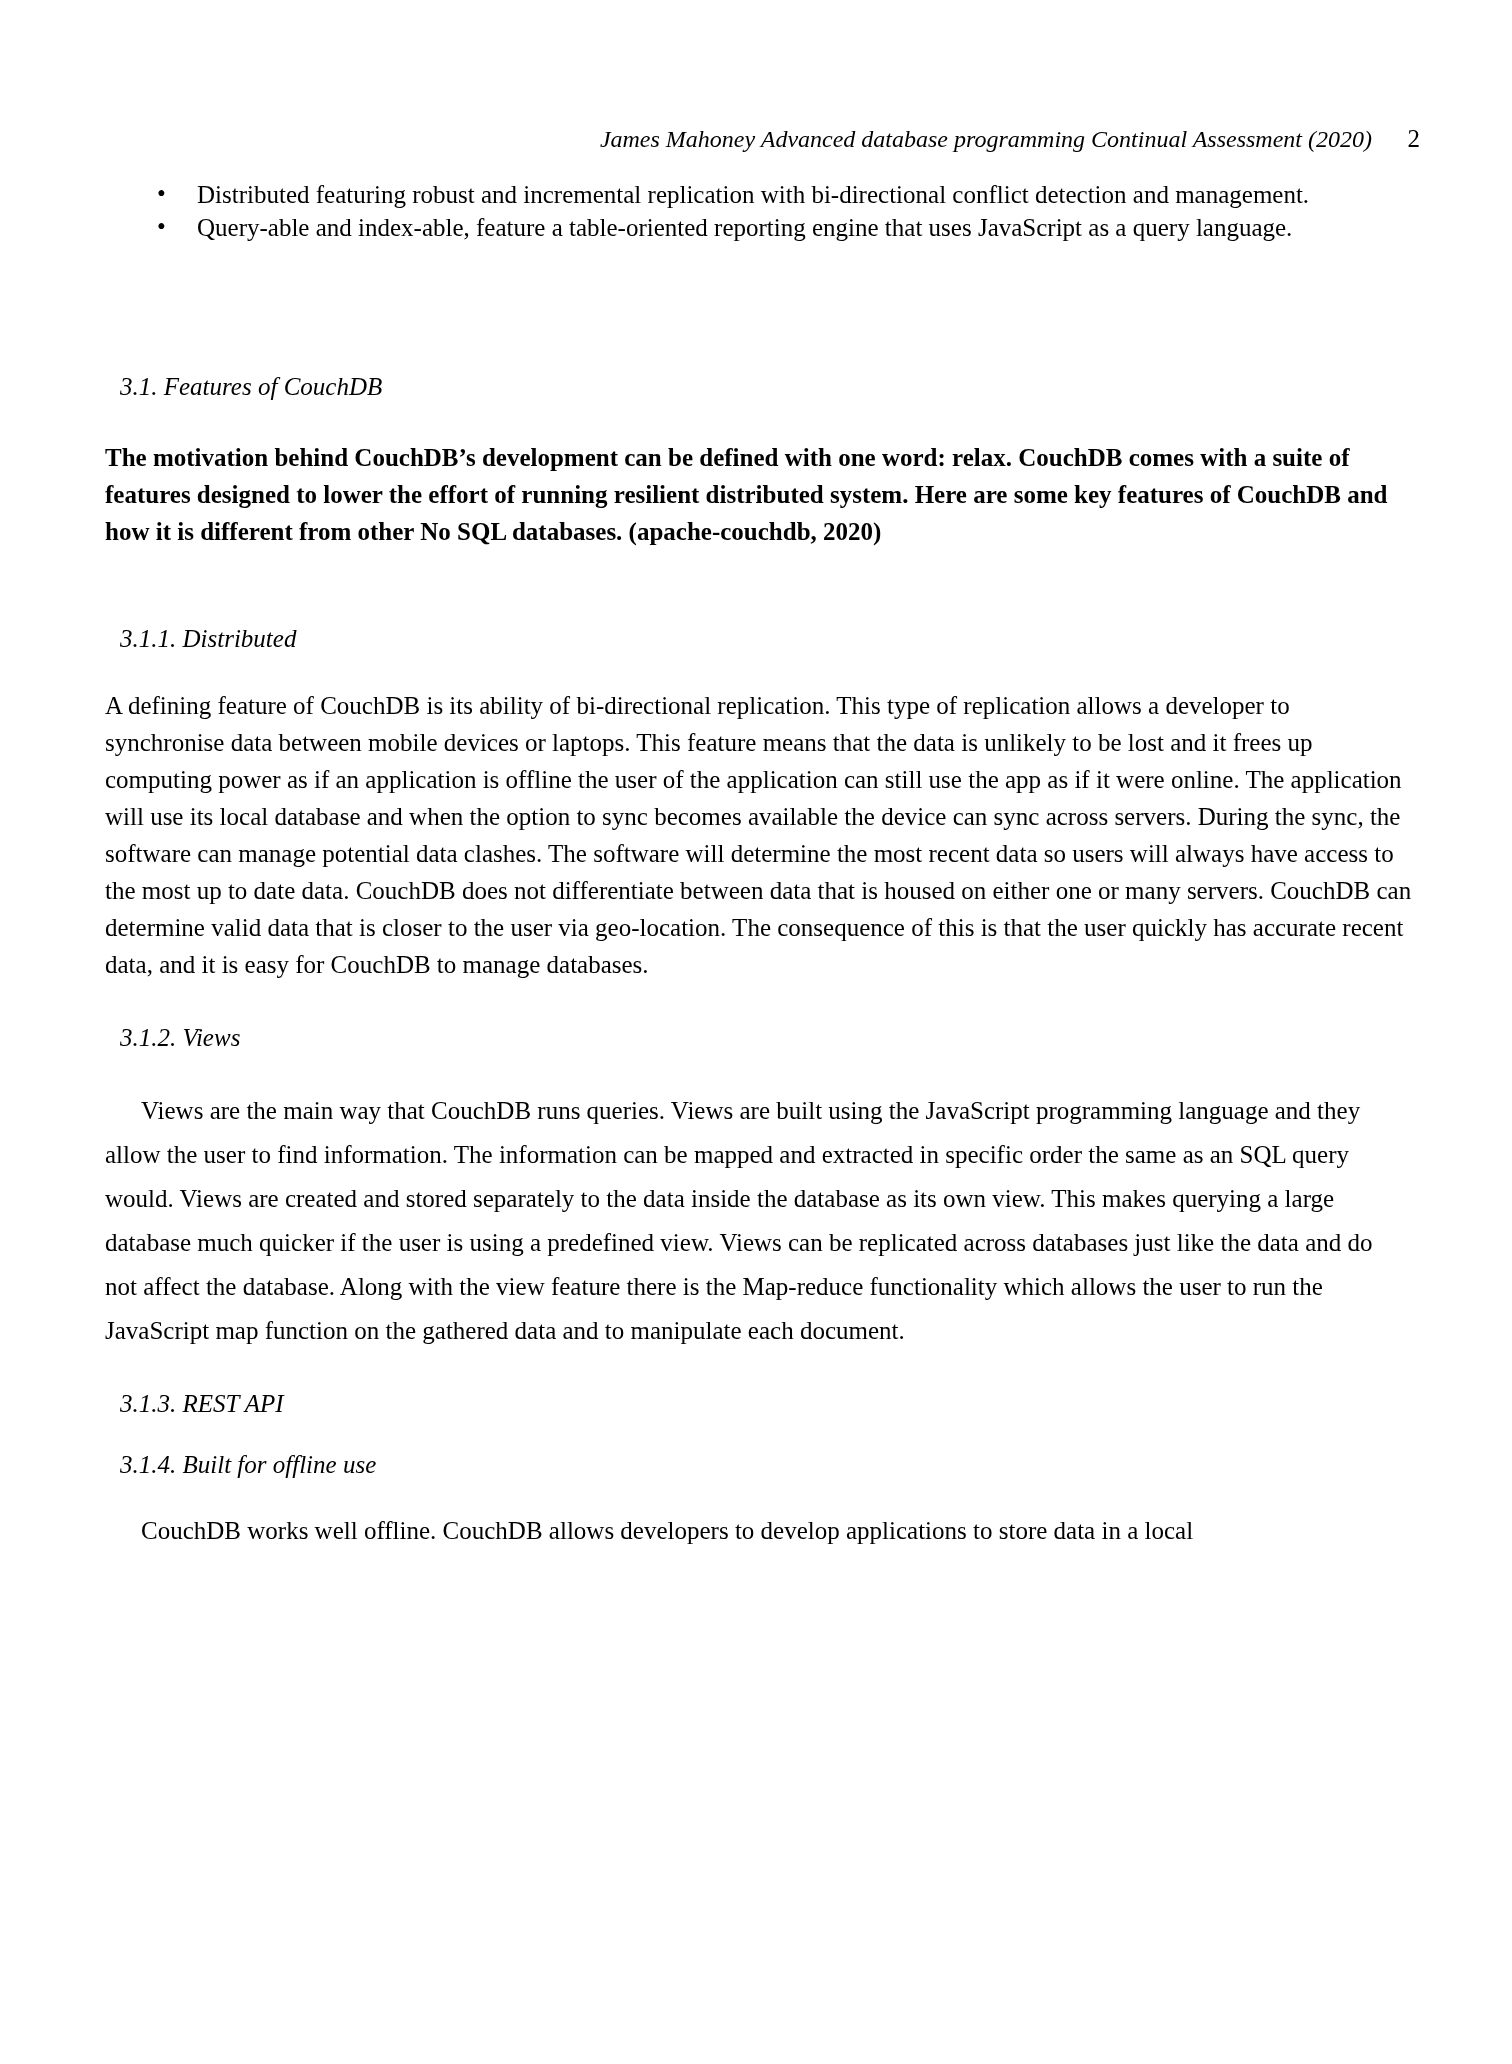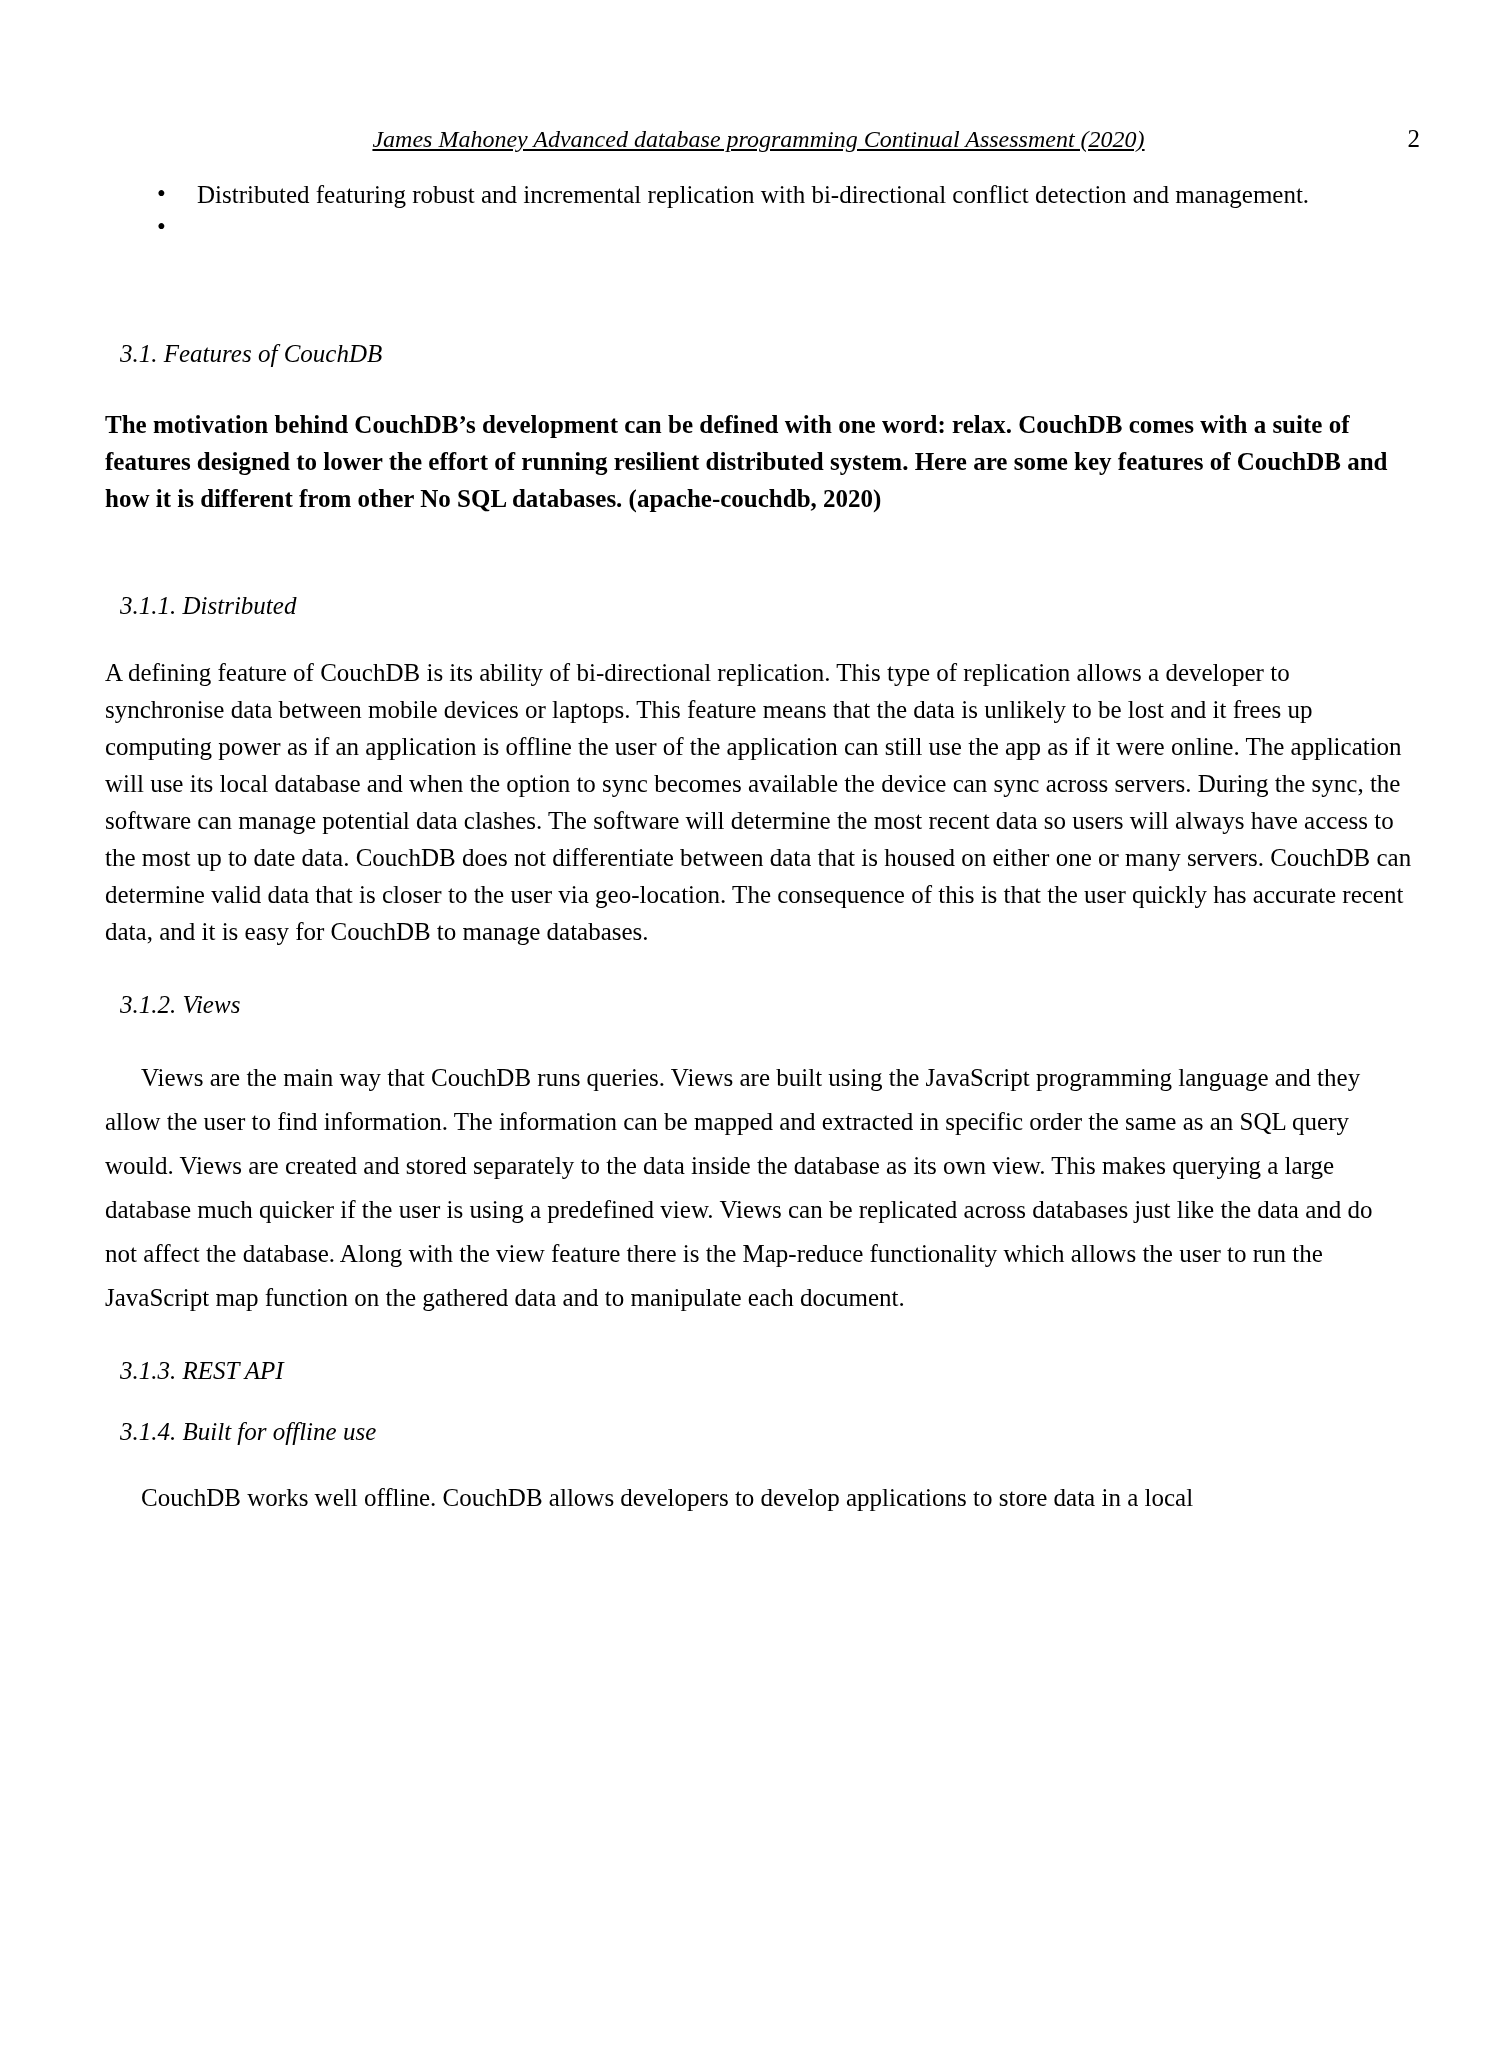--- a/index.html
+++ b/index.html
@@ -18,24 +18,23 @@
   }
   .content {
     padding: 125px 100px 0 105px;
     width: 1307px;
   }
   
   .doc-header {
     position: relative;
     font-size: 24px;
     line-height: 28px;
-    text-align: center;
+    text-align: right;
     font-style: italic;
     padding: 0 40px;
-    text-decoration: underline;
   }
   .page-number {
     position: absolute;
     right: -8px;
     top: 0;
     font-style: normal;
     font-size: 25px;
   }
   
   .bullets {
@@ -92,20 +91,21 @@
       <span class="page-number">2</span>
     </div>
 
     <ul class="bullets">
       <li>
         <span class="marker">•</span>
         <span>Distributed featuring robust and incremental replication with bi-directional conflict detection and management.</span>
       </li>
       <li>
         <span class="marker">•</span>
+        <span>Query-able and index-able, feature a table-oriented reporting engine that uses JavaScript as a query language.</span>
       </li>
     </ul>
 
     <h2 class="sec-heading h-features">3.1. Features of CouchDB</h2>
     <p class="para p-features">The motivation behind CouchDB’s development can be defined with one word: relax. CouchDB comes with a suite of features designed to lower the effort of running resilient distributed system. Here are some key features of CouchDB and how it is different from other No SQL databases. (apache-couchdb, 2020)</p>
 
     <h2 class="sec-heading h-replication">3.1.1. Distributed</h2>
     <p class="para p-replication">A defining feature of CouchDB is its ability of bi-directional replication. This type of replication allows a developer to synchronise data between mobile devices or laptops. This feature means that the data is unlikely to be lost and it frees up computing power as if an application is offline the user of the application can still use the app as if it were online. The application will use its local database and when the option to sync becomes available the device can sync across servers. During the sync, the software can manage potential data clashes. The software will determine the most recent data so users will always have access to the most up to date data. CouchDB does not differentiate between data that is housed on either one or many servers. CouchDB can determine valid data that is closer to the user via geo-location. The consequence of this is that the user quickly has accurate recent data, and it is easy for CouchDB to manage databases.</p>
 
     <h2 class="sec-heading h-views">3.1.2. Views</h2>

